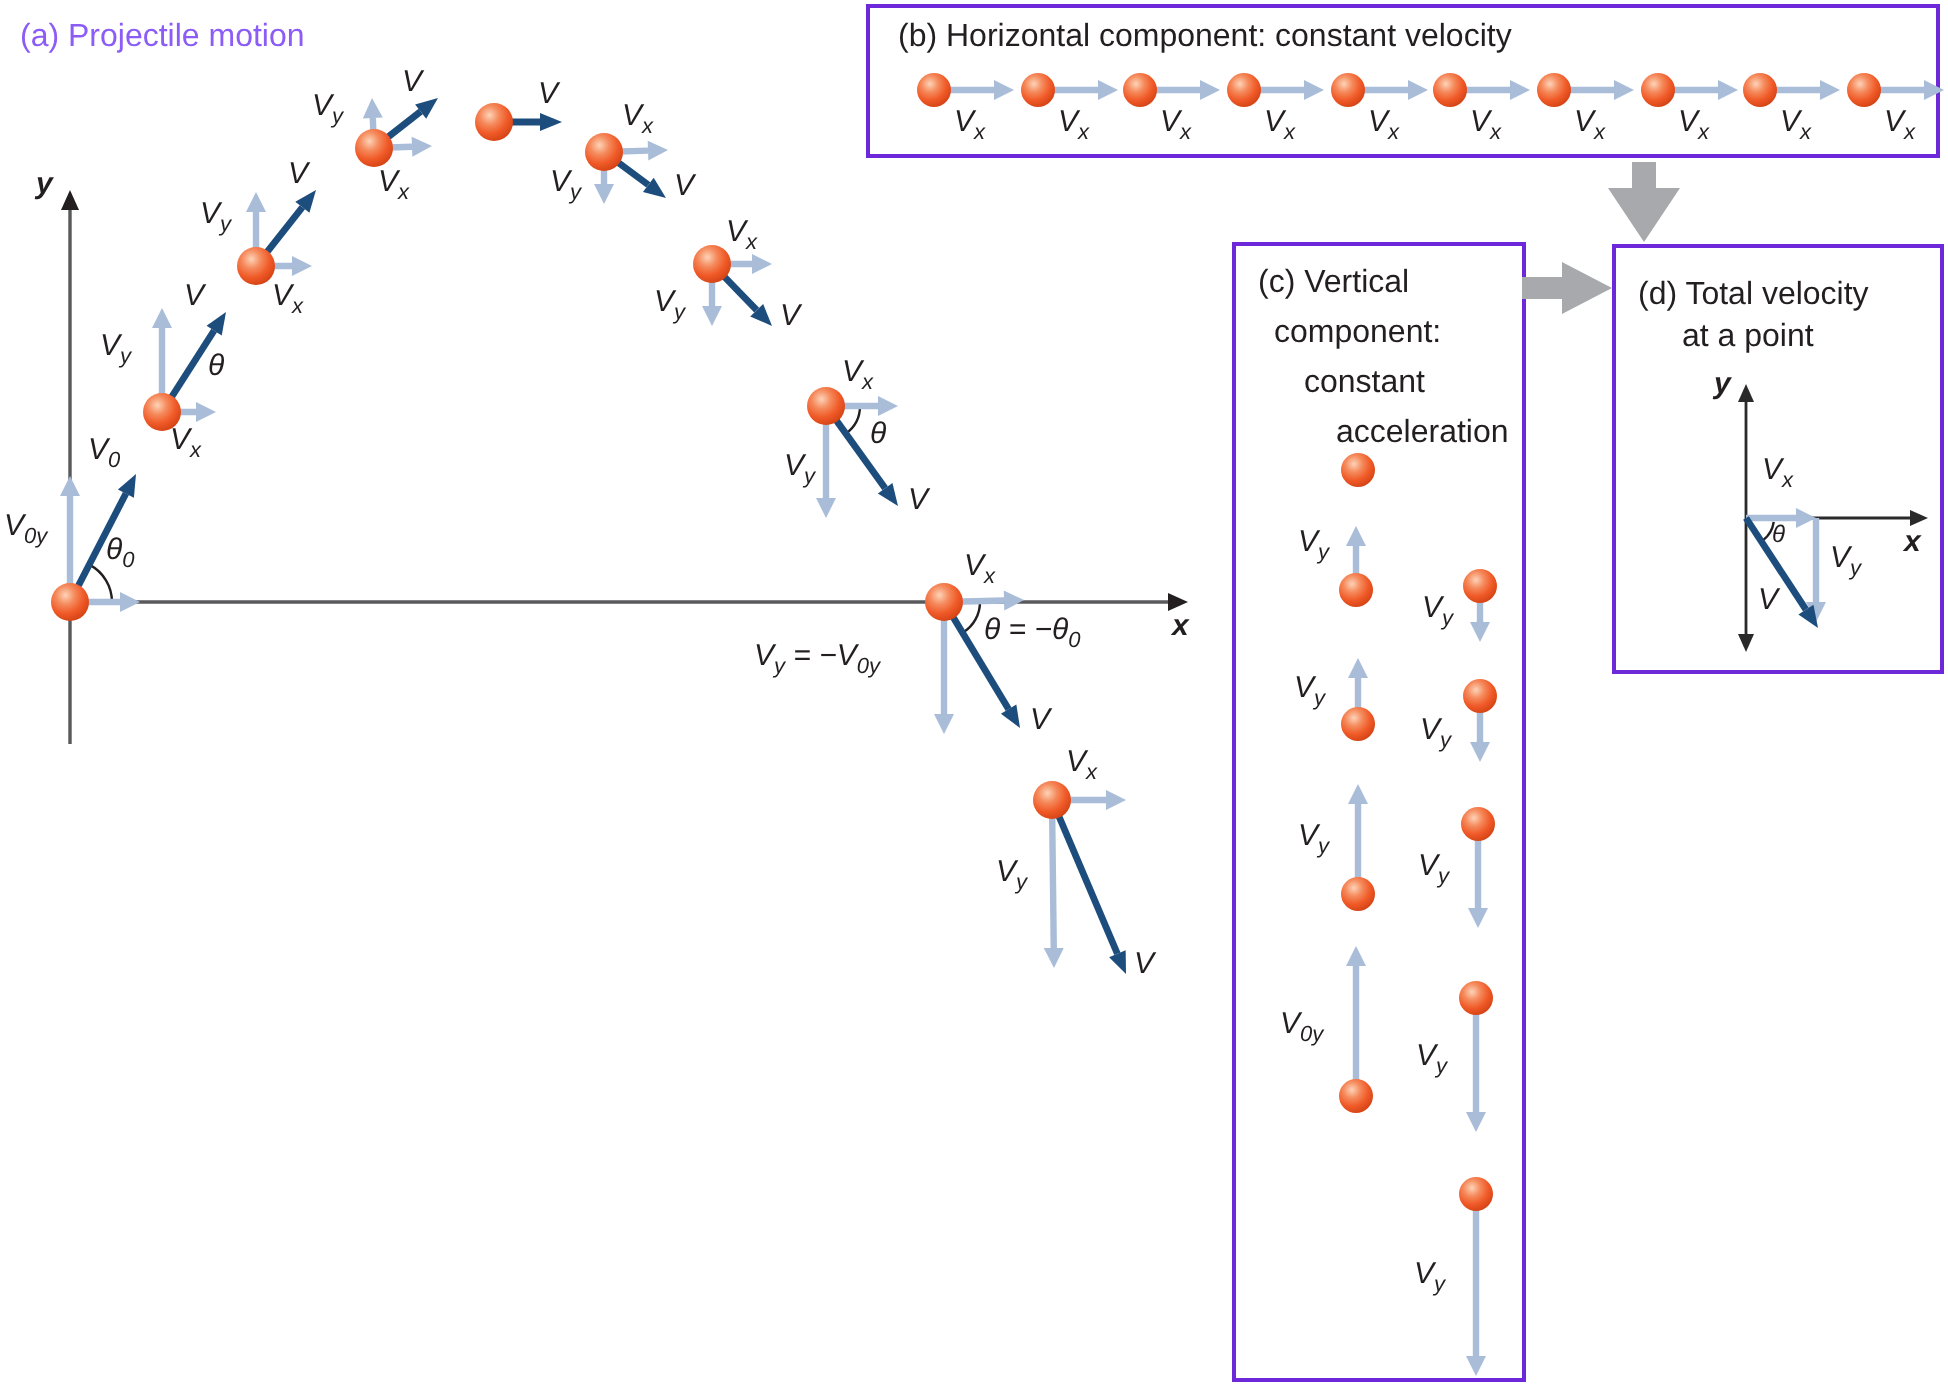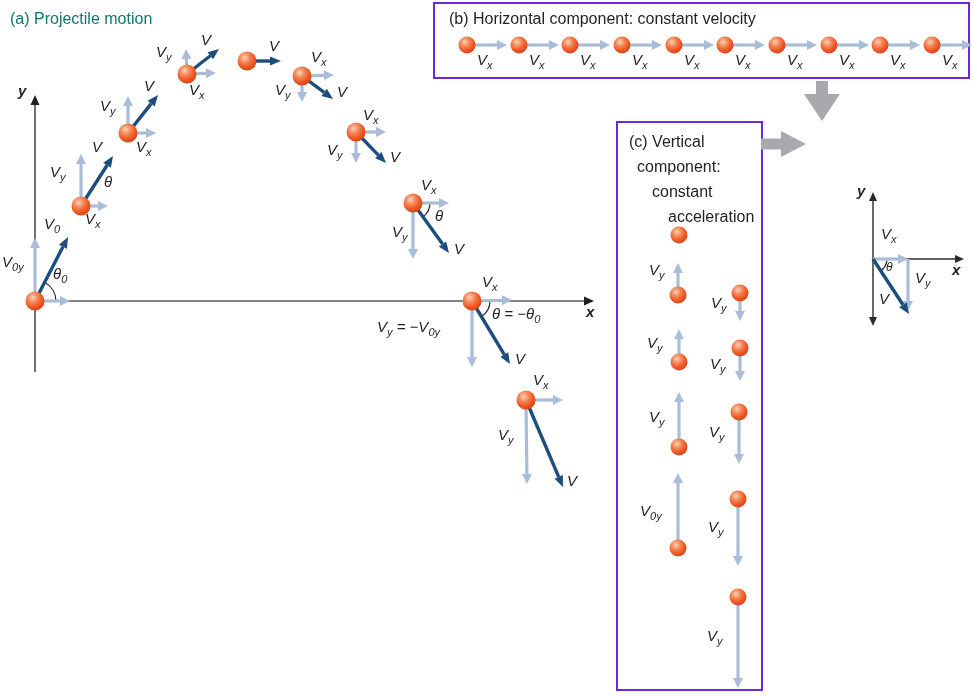--- a/index.html
+++ b/index.html
@@ -7,39 +7,43 @@
           font-family:"Liberation Sans",sans-serif;color:#231f20;}
   .panel{position:absolute;box-sizing:border-box;border:2px solid #6d28d9;background:#ffffff;}
   #panel-b-box{left:433px;top:2px;width:537px;height:77px;}
   #panel-c-box{left:616px;top:121px;width:147px;height:570px;}
   #panel-d-box{left:806px;top:122px;width:166px;height:215px;}
   .panel-title{position:absolute;font-size:16px;line-height:19px;white-space:nowrap;color:#231f20;}
   .pb-title{left:14px;top:5px;}
   .pc-l1{left:11px;top:9px;}  .pc-l2{left:19px;top:34px;}
   .pc-l3{left:34px;top:59px;} .pc-l4{left:50px;top:84px;}
   .pd-l1{left:11px;top:14px;} .pd-l2{left:33px;top:35px;}
-  #panel-a-title{position:absolute;left:10px;top:10px;font-size:16px;color:#0f766e;}
+  #panel-a-title{position:absolute;left:10px;top:10px;font-size:16px;color:#8b5cf6;}
   #diagram{position:absolute;left:0;top:0;pointer-events:none;}
 </style>
 </head>
 <body>
 
 <div class="canvas">
 
   <div class="panel" id="panel-b-box">
     <div class="panel-title pb-title">(b) Horizontal component: constant velocity</div>
   </div>
 
   <div class="panel" id="panel-c-box">
     <div class="panel-title pc-l1">(c) Vertical</div>
     <div class="panel-title pc-l2">component:</div>
     <div class="panel-title pc-l3">constant</div>
     <div class="panel-title pc-l4">acceleration</div>
   </div>
 
+  <div class="panel" id="panel-d-box">
+    <div class="panel-title pd-l1">(d) Total velocity</div>
+    <div class="panel-title pd-l2">at a point</div>
+  </div>
 
   <div id="panel-a-title">(a) Projectile motion</div>
 
   <svg id="diagram" width="974" height="696" viewBox="0 0 974 696">
     <defs>
       <radialGradient id="ballGrad" cx="38%" cy="32%" r="78%">
         <stop offset="0%" stop-color="#fdd3b8"></stop>
         <stop offset="32%" stop-color="#f58a5c"></stop>
         <stop offset="62%" stop-color="#f05a28"></stop>
         <stop offset="100%" stop-color="#cc3c0f"></stop>

